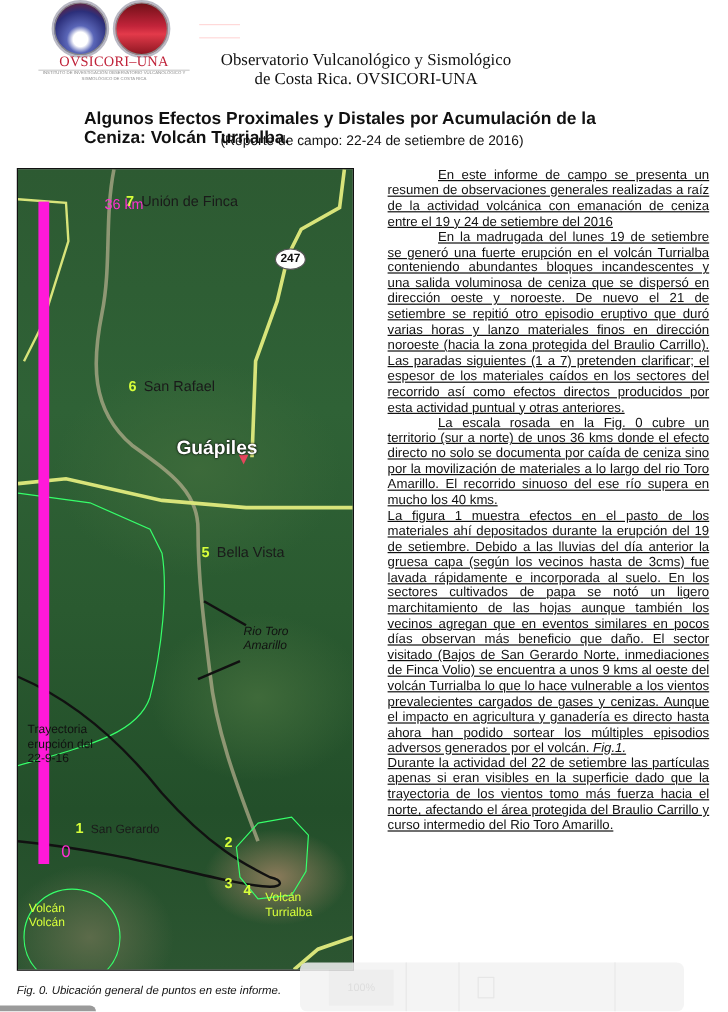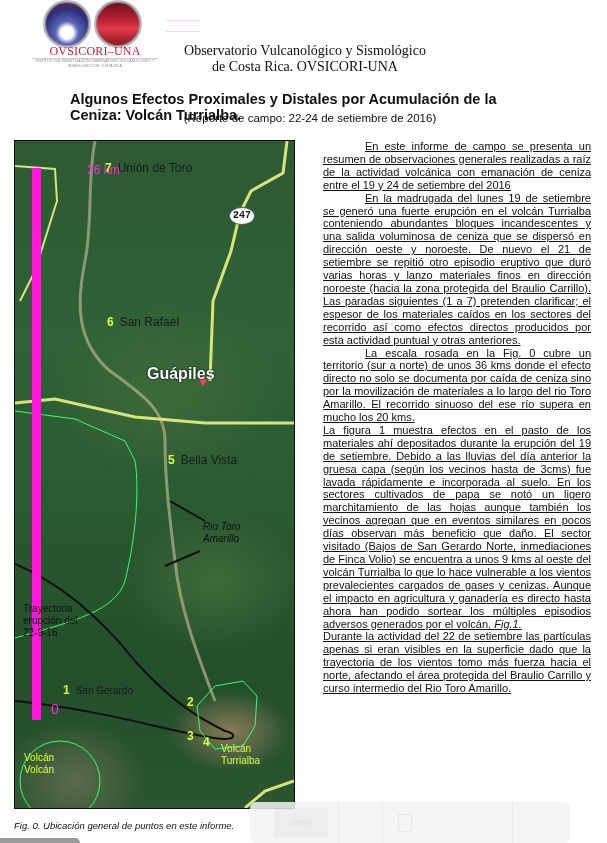--- a/index.html
+++ b/index.html
@@ -25,21 +25,21 @@
       radial-gradient(ellipse 60px 40px at 215px 590px, #8a7a5a 0, rgba(138,122,90,0) 100%),
       radial-gradient(ellipse 90px 70px at 200px 440px, #3f6a3a 0, rgba(63,106,58,0) 100%),
       radial-gradient(ellipse 70px 60px at 60px 640px, #5c6b4a 0, rgba(92,107,74,0) 100%),
       radial-gradient(ellipse 120px 90px at 150px 250px, #3c6a3a 0, rgba(60,106,58,0) 100%),
       linear-gradient(180deg, #2d5a32 0%, #2f6236 30%, #2a5a30 55%, #234f2a 80%, #2c5531 100%);
   }
   .map svg { position:absolute; left:0; top:0; }
   .map .lbl { position:absolute; font-size:12px; color:#1a1a1a; white-space:nowrap; }
   .map .num { color:#d7ff3a; font-weight:bold; margin-right:6px; }
   .map .pink { color:#ff2fd2; font-size:12px; }
-  .map .badge { position:absolute; left:214px; top:66px; width:24px; height:16px; border-radius:50%; background:#fff; border:1px solid #555; font-size:10px; font-weight:bold; text-align:center; line-height:16px; color:#111;font-family:Liberation Mono, monospace; }
+  .map .badge { position:absolute; left:214px; top:66px; width:24px; height:16px; border-radius:50%; background:#fff; border:1px solid #555; font-size:10px; font-weight:bold; text-align:center; line-height:16px; color:#111; }
   .map .city { position:absolute; left:132px; top:224px; font-size:16px; font-weight:bold; color:#fff; text-shadow:0 0 2px #000, 0 0 1px #000; }
   .map .river { position:absolute; left:188px; top:380px; font-size:10px; font-style:italic; color:#111; line-height:12px; }
   .map .traj { position:absolute; left:8px; top:462px; font-size:10px; color:#111; line-height:12px; }
   .map .volc { position:absolute; font-size:10px; color:#d7ff3a; line-height:12px; }
   .map .yl { position:absolute; font-size:12px; color:#d7ff3a; font-weight:bold; }
 
   .caption { position:absolute; left:14px; top:820px; font-size:9.5px; font-style:italic; color:#111; }
 
   
   .body { position:absolute; left:323px; top:140px; width:268px; font-size:11px; line-height:12.9px; color:#111; text-align:justify; }
@@ -95,21 +95,21 @@
 
     <polygon points="200,545 228,540 242,555 240,585 228,605 200,608 185,590 182,565" stroke="#36ff6a" stroke-width="1" fill="none"></polygon>
     <circle cx="45" cy="640" r="40" stroke="#36ff6a" stroke-width="1" fill="none"></circle>
 
     <rect x="17" y="27" width="9" height="552" fill="#ff19d9"></rect>
 
     <path d="M184,238 l4,8 l4,-8 z" fill="#e5465c"></path>
   </svg>
 
   <div class="lbl pink" style="left:38px;top:22px;margin-left:34px;">36 km</div>
-  <div class="lbl" style="left:90px;top:20px;"><span class="num">7</span><span>Unión de Toro</span></div>
+  <div class="lbl" style="left:90px;top:20px;"><span class="num">7</span><span>Unión de Finca</span></div>
   <div class="badge">247</div>
   <div class="lbl" style="left:92px;top:174px;"><span class="num">6</span><span>San Rafael</span></div>
   <div class="city">Guápiles</div>
   <div class="lbl" style="left:153px;top:312px;"><span class="num">5</span><span>Bella Vista</span></div>
   <div class="river">
     <div>Rio Toro</div>
     <div>Amarillo</div>
   </div>
   <div class="traj">
     <div>Trayectoria</div>
@@ -129,21 +129,21 @@
     <div>Volcán</div>
     <div>Volcán</div>
   </div>
 </div>
 
 <div class="caption">Fig. 0. Ubicación general de puntos en este informe.</div>
 
 <div class="body">
   <p class="ind">En este informe de campo se presenta un resumen de observaciones generales realizadas a raíz de la actividad volcánica con emanación de ceniza entre el 19 y 24 de setiembre del 2016</p>
   <p class="ind">En la madrugada del lunes 19 de setiembre se generó una fuerte erupción en el volcán Turrialba conteniendo abundantes bloques incandescentes y una salida voluminosa de ceniza que se dispersó en dirección oeste y noroeste. De nuevo el 21 de setiembre se repitió otro episodio eruptivo que duró varias horas y lanzo materiales finos en dirección noroeste (hacia la zona protegida del Braulio Carrillo). Las paradas siguientes (1 a 7) pretenden clarificar; el espesor de los materiales caídos en los sectores del recorrido así como efectos directos producidos por esta actividad puntual y otras anteriores.</p>
-  <p class="ind">La escala rosada en la Fig. 0 cubre un territorio (sur a norte) de unos 36 kms donde el efecto directo no solo se documenta por caída de ceniza sino por la movilización de materiales a lo largo del rio Toro Amarillo. El recorrido sinuoso del ese río supera en mucho los 20 kms.</p>
+  <p class="ind">La escala rosada en la Fig. 0 cubre un territorio (sur a norte) de unos 36 kms donde el efecto directo no solo se documenta por caída de ceniza sino por la movilización de materiales a lo largo del rio Toro Amarillo. El recorrido sinuoso del ese río supera en mucho los 40 kms.</p>
   <p><span>La figura 1 muestra efectos en el pasto de los materiales ahí depositados durante la erupción del 19 de setiembre. Debido a las lluvias del día anterior la gruesa capa (según los vecinos hasta de 3cms) fue lavada rápidamente e incorporada al suelo. En los sectores cultivados de papa se notó un ligero marchitamiento de las hojas aunque también los vecinos agregan que en eventos similares en pocos días observan más beneficio que daño. El sector visitado (Bajos de San Gerardo Norte, inmediaciones de Finca Volio) se encuentra a unos 9 kms al oeste del volcán Turrialba lo que lo hace vulnerable a los vientos prevalecientes cargados de gases y cenizas. Aunque el impacto en agricultura y ganadería es directo hasta ahora han podido sortear los múltiples episodios adversos generados por el volcán. </span><i>Fig.1.</i></p>
   <p>Durante la actividad del 22 de setiembre las partículas apenas si eran visibles en la superficie dado que la trayectoria de los vientos tomo más fuerza hacia el norte, afectando el área protegida del Braulio Carrillo y curso intermedio del Rio Toro Amarillo.</p>
 </div>
 
 <div class="toolbar">
   <div class="zoom">100%</div>
   <div class="seg" style="left:88px;"></div>
   <div class="seg" style="left:132px;"></div>
   <div class="doc"></div>
   <div class="seg" style="left:262px;"></div>

